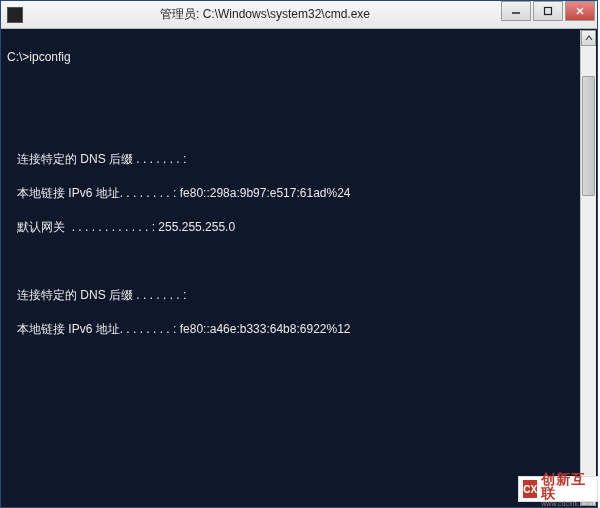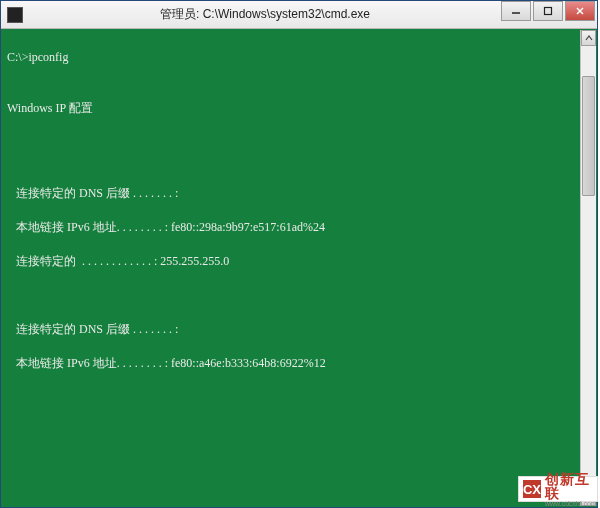--- a/index.html
+++ b/index.html
@@ -61,23 +61,23 @@
     display: flex;
     align-items: center;
     justify-content: center;
     font-size: 10px;
     color: #222;
   }
   .win-btn.close { background: linear-gradient(to bottom,#e98a8a,#c44a3f); color:#fff; }
   .win-btn svg { display:block; }
   .terminal {
     flex: 1;
-    background: #15803d;
+    background: #0f172a;
     color: #eaeaea;
-    font-family: Liberation Serif, serif;
+    font-family: Liberation Sans, sans-serif;
     font-size: 12px;
     line-height: 17px;
     padding: 3px 22px 3px 6px;
     overflow: hidden;
     position: relative;
     white-space: pre;
   }
   .terminal .line { white-space: pre; }
   .scrollbar {
     position: absolute;
@@ -116,21 +116,21 @@
     border: 1px solid #ddd;
     display: flex;
     align-items: center;
     padding: 2px 4px;
     font-family: "Microsoft YaHei",sans-serif;
   }
   .wm-logo {
     width: 18px; height: 18px;
     background: #c03a2b;
     color:#fff;
-    font-size:13px;
+    font-size:10px;
     font-weight:bold;
     display:flex; align-items:center; justify-content:center;
     margin-right:4px;
   }
   .wm-text-wrap { display:flex; flex-direction:column; line-height:1; }
   .wm-text1 { font-size:14px; color:#c03a2b; font-weight:bold; letter-spacing:1px; }
   .wm-text2 { font-size:7px; color:#888; }
 </style>
 </head>
 <body>
@@ -156,27 +156,26 @@
             <line x1="2" y1="2" x2="8" y2="8" stroke="#fff" stroke-width="1.5"></line>
             <line x1="8" y1="2" x2="2" y2="8" stroke="#fff" stroke-width="1.5"></line>
           </svg>
       </div>
     </div>
   </div>
 
   <div class="terminal">
 <div class="line">C:\&gt;ipconfig</div>
 <div class="line"></div>
-<div class="line">Windows IP 配置</div>
 <div class="line"></div>
 <div class="line"></div>
 <div class="line"></div>
 <div class="line">   连接特定的 DNS 后缀 . . . . . . . :</div>
 <div class="line">   本地链接 IPv6 地址. . . . . . . . : fe80::298a:9b97:e517:61ad%24</div>
-<div class="line">   连接特定的  . . . . . . . . . . . . : 255.255.255.0</div>
+<div class="line">   默认网关  . . . . . . . . . . . . : 255.255.255.0</div>
 <div class="line"></div>
 <div class="line"></div>
 <div class="line">   连接特定的 DNS 后缀 . . . . . . . :</div>
 <div class="line">   本地链接 IPv6 地址. . . . . . . . : fe80::a46e:b333:64b8:6922%12</div>
 
 
 
 <div class="line"></div>
 
 <div class="line"></div>

